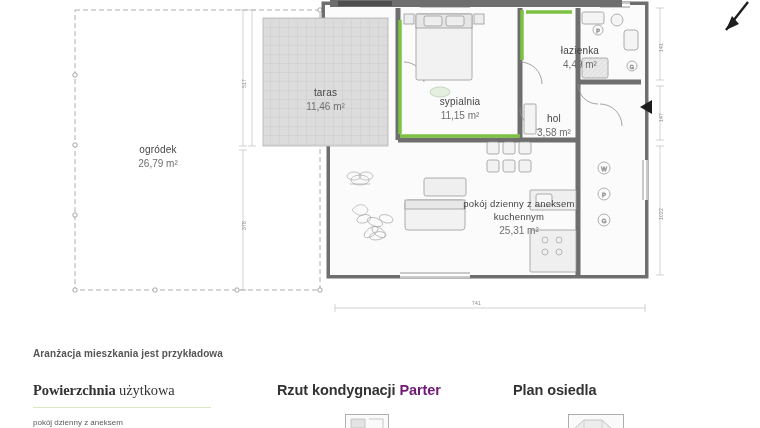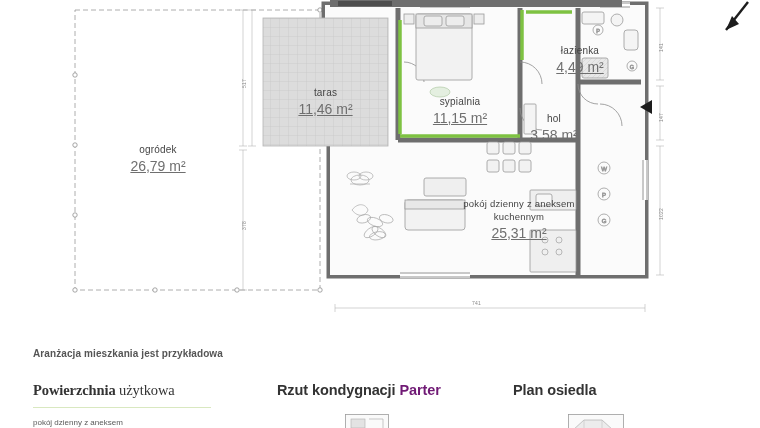--- a/index.html
+++ b/index.html
@@ -39,24 +39,23 @@
     line-height: 1.35;
     pointer-events: none;
   }
   .room-name {
     font-size: 10px;
     color: #444;
     letter-spacing: 0.2px;
     white-space: nowrap;
   }
   .room-area {
-    font-size: 14px;
+    font-size: 10px;
     color: #6f6f6f;
     white-space: nowrap;
-    text-decoration: underline;
   }
   .room-label.big .room-name { font-size: 9.5px; }
 
   
   .dim {
     position: absolute;
     font-size: 5px;
     color: #8a8a8a;
     letter-spacing: 0.2px;
     white-space: nowrap;

